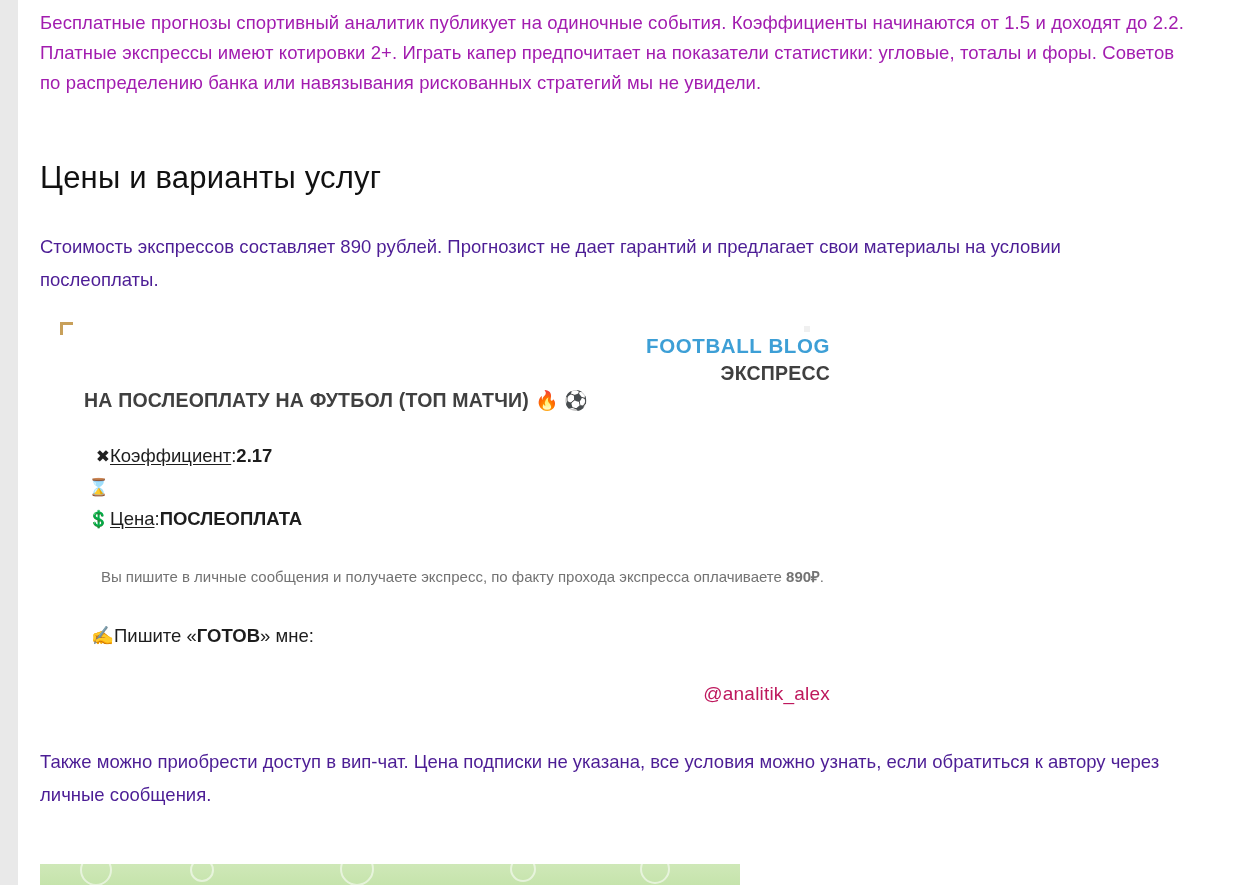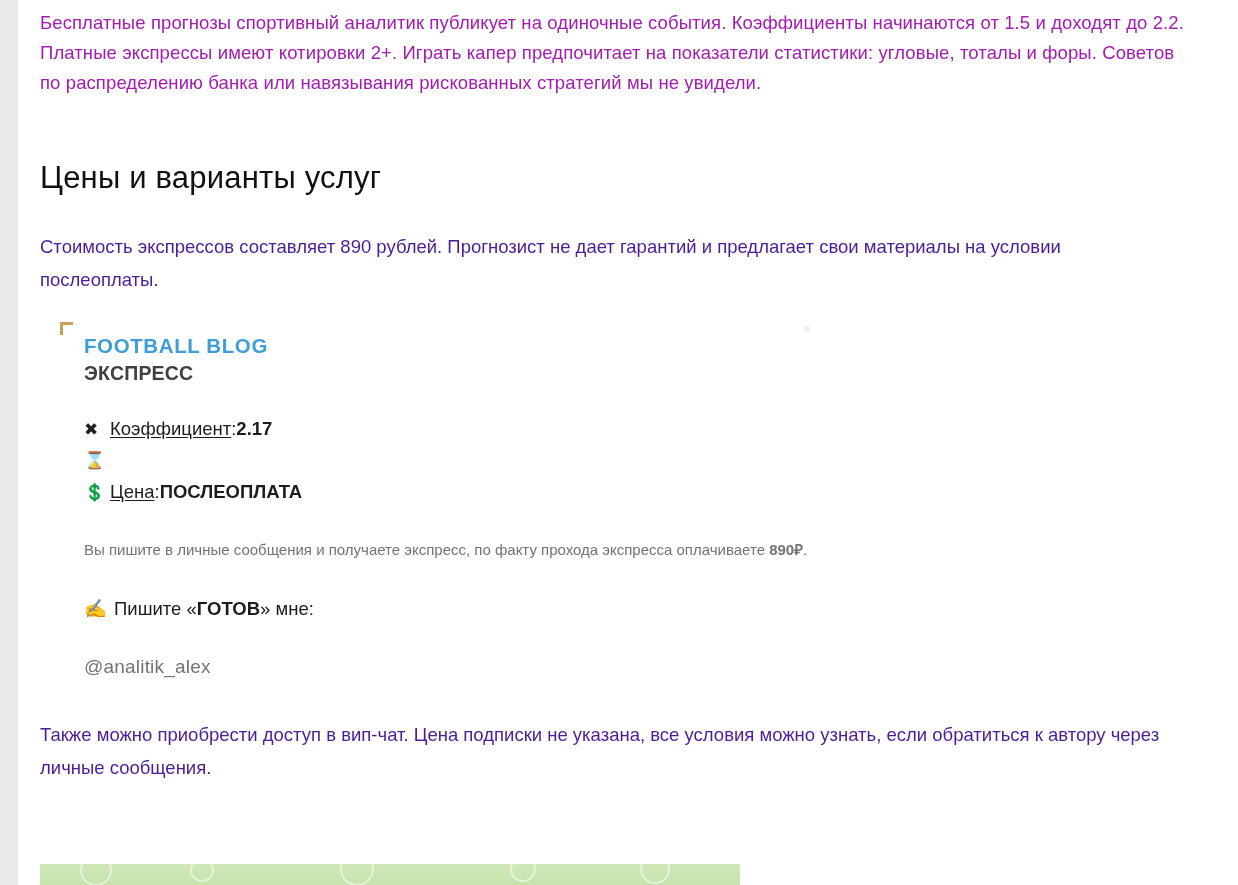--- a/index.html
+++ b/index.html
@@ -85,20 +85,21 @@
   .tg-corner-faint {
     position: absolute;
     right: 20px;
     top: 6px;
     width: 6px;
     height: 6px;
     background: #f0f0f0;
   }
   .tg-inner {
     padding-left: 44px;
+    text-align: right;
   }
   .tg-blogname {
     font-size: 20.5px;
     font-weight: bold;
     color: #3d9fd6;
     letter-spacing: 0.6px;
     line-height: 28px;
   }
   .tg-title {
     font-size: 19.5px;
@@ -162,21 +163,21 @@
     display: inline-block;
     width: 30px;
     flex: 0 0 30px;
   }
   .tg-cta .bold {
     font-weight: bold;
   }
   .tg-handle {
     margin-top: 32px;
     font-size: 19px;
-    color: #737373;
+    color: #be185d;
     letter-spacing: 0.2px;
   }
   
   .bottom-image {
     position: absolute;
     left: 40px;
     top: 864px;
     width: 700px;
     height: 24px;
     background: linear-gradient(180deg, #cfe8b8 0%, #c4e3aa 100%);
@@ -206,20 +207,25 @@
     <div class="tg-card">
       <div class="tg-corner"></div>
       <div class="tg-corner-faint"></div>
 
       <div class="tg-inner">
 
         <div class="tg-blogname">FOOTBALL BLOG</div>
 
         <div class="tg-title">ЭКСПРЕСС</div>
 
+        <div class="tg-title-row">
+          <span class="tg-title">НА ПОСЛЕОПЛАТУ НА ФУТБОЛ (ТОП МАТЧИ)</span>
+          <span class="emoji">🔥</span>
+          <span class="emoji">⚽</span>
+        </div>
 
         <div class="tg-gap"></div>
 
         <div class="tg-line">
           <span class="ico">✖</span>
           <span class="underlined">Коэффициент</span>
           <span>: </span>
           <span class="bold">2.17</span>
         </div>
 

